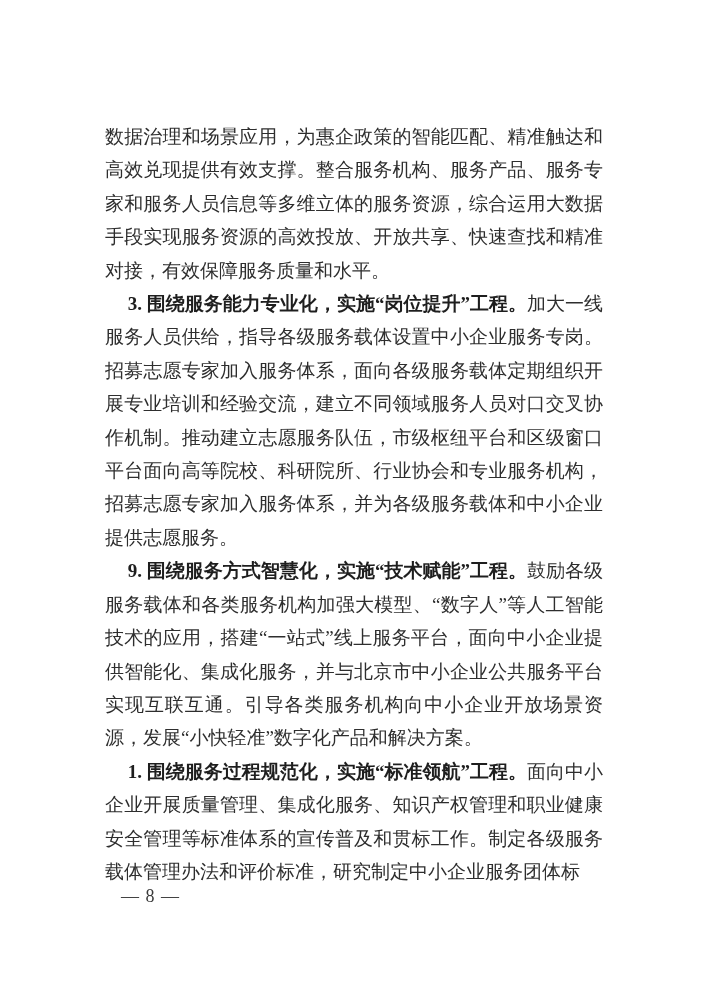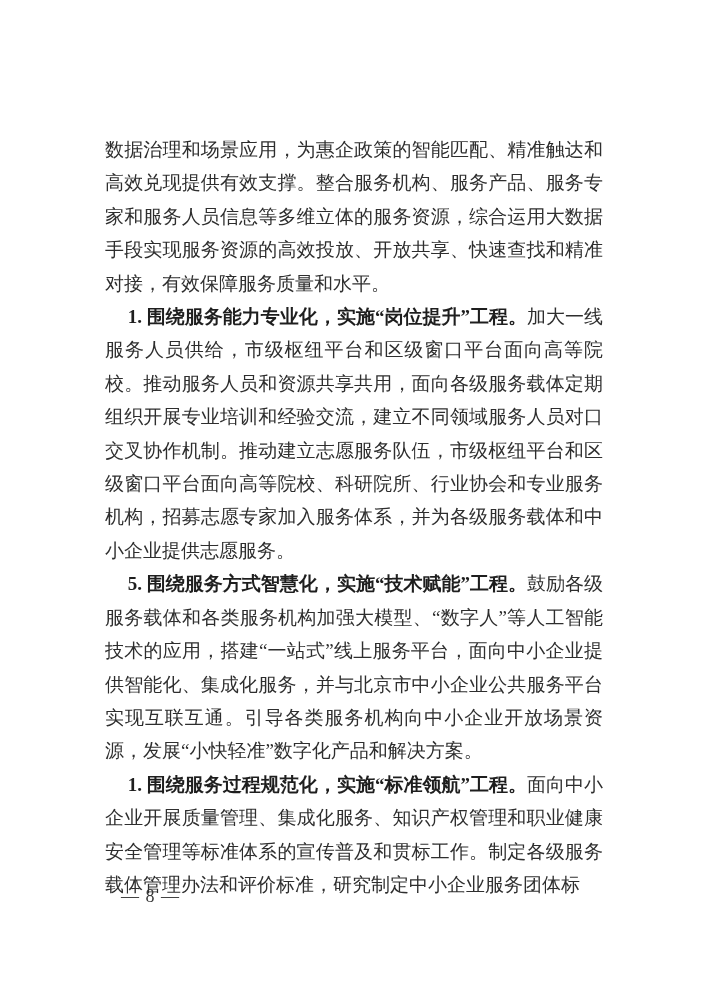--- a/index.html
+++ b/index.html
@@ -11,21 +11,21 @@
     position: relative;
     width: 707px;
     height: 1000px;
     background: #ffffff;
     overflow: hidden;
     font-family: "Liberation Serif", "DejaVu Serif", serif;
   }
   .content {
     position: absolute;
     left: 105px;
-    top: 133px;
+    top: 120px;
     width: 498px;
     color: #2e2e2e;
     font-size: 19px;
     line-height: 33.4px;
     text-align: justify;
     text-justify: inter-character;
   }
   .content p {
     margin: 0;
     padding: 0;
@@ -49,23 +49,23 @@
 </style>
 </head>
 <body>
 
 <div class="page">
 
   <div class="content">
 
     <p class="para"><span>数据治理和场景应用，为惠企政策的智能匹配、精准触达和高效兑现提供有效支撑。整合服务机构、服务产品、服务专家和服务人员信息等多维立体的服务资源，综合运用大数据手段实现服务资源的高效投放、开放共享、快速查找和精准对接，有效保障服务质量和水平。</span></p>
 
-    <p class="para para-indent"><span class="para-heading">1. 围绕服务能力专业化，实施“岗位提升”工程。</span><span>加大一线服务人员供给，市级枢纽平台和区级窗口平台面向高等院校。推动服务人员和资源共享共用，面向各级服务载体定期组织开展专业培训和经验交流，建立不同领域服务人员对口交叉协作机制。推动建立志愿服务队伍，市级枢纽平台和区级窗口平台面向高等院校、科研院所、行业协会和专业服务机构，招募志愿专家加入服务体系，并为各级服务载体和中小企业提供志愿服务。</span></p>
+    <p class="para para-indent"><span class="para-heading">3. 围绕服务能力专业化，实施“岗位提升”工程。</span><span>加大一线服务人员供给，指导各级服务载体设置中小企业服务专岗。招募志愿专家加入服务体系，面向各级服务载体定期组织开展专业培训和经验交流，建立不同领域服务人员对口交叉协作机制。推动建立志愿服务队伍，市级枢纽平台和区级窗口平台面向高等院校、科研院所、行业协会和专业服务机构，招募志愿专家加入服务体系，并为各级服务载体和中小企业提供志愿服务。</span></p>
 
-    <p class="para para-indent"><span class="para-heading">5. 围绕服务方式智慧化，实施“技术赋能”工程。</span><span>鼓励各级服务载体和各类服务机构加强大模型、“数字人”等人工智能技术的应用，搭建“一站式”线上服务平台，面向中小企业提供智能化、集成化服务，并与北京市中小企业公共服务平台实现互联互通。引导各类服务机构向中小企业开放场景资源，发展“小快轻准”数字化产品和解决方案。</span></p>
+    <p class="para para-indent"><span class="para-heading">9. 围绕服务方式智慧化，实施“技术赋能”工程。</span><span>鼓励各级服务载体和各类服务机构加强大模型、“数字人”等人工智能技术的应用，搭建“一站式”线上服务平台，面向中小企业提供智能化、集成化服务，并与北京市中小企业公共服务平台实现互联互通。引导各类服务机构向中小企业开放场景资源，发展“小快轻准”数字化产品和解决方案。</span></p>
 
     <p class="para para-indent"><span class="para-heading">1. 围绕服务过程规范化，实施“标准领航”工程。</span><span>面向中小企业开展质量管理、集成化服务、知识产权管理和职业健康安全管理等标准体系的宣传普及和贯标工作。制定各级服务载体管理办法和评价标准，研究制定中小企业服务团体标</span></p>
 
   </div>
 
   <div class="page-number">— 8 —</div>
 
 </div>
 
 </body></html>

